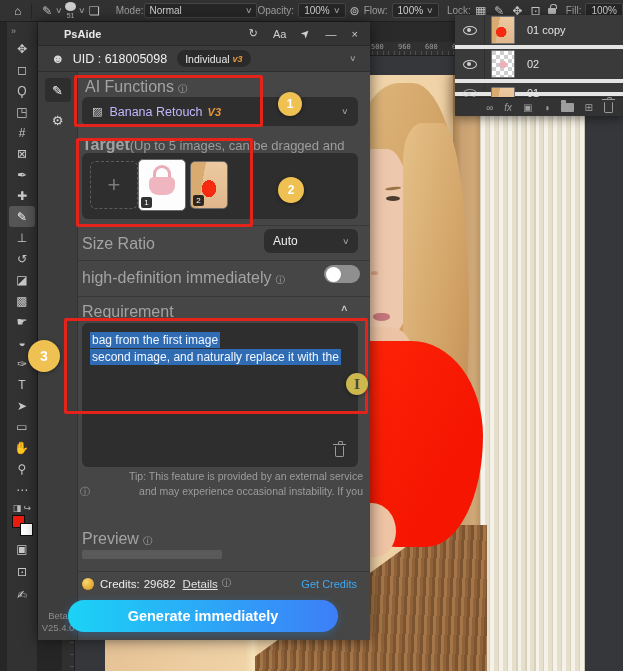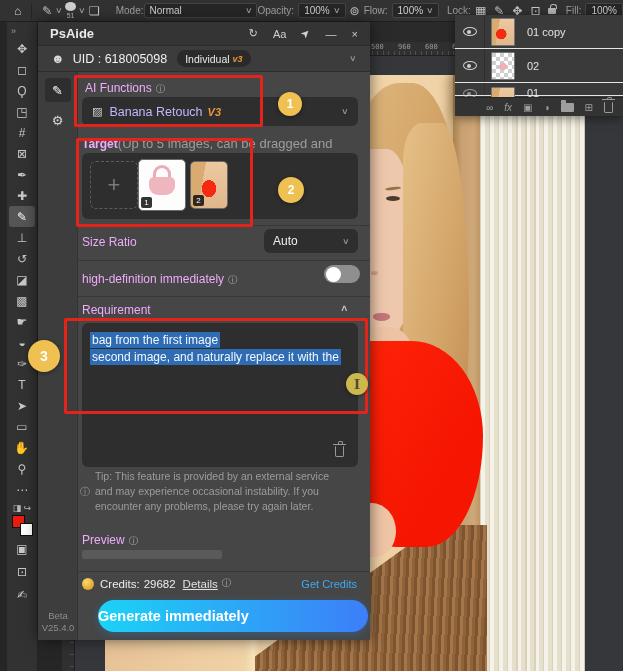--- a/index.html
+++ b/index.html
@@ -82,39 +82,39 @@
     clip-path:polygon(78% 0,100% 0,100% 100%,0 100%,0 90%);}
   .wall-corner{position:absolute;left:140px;top:440px;width:14px;height:156px;
     background:linear-gradient(90deg,rgba(255,240,210,0),#f8e3ba 60%,rgba(240,210,160,.2));}
   #below-panel-block{position:absolute;left:38px;top:640px;width:24px;height:31px;background:#262626;z-index:11;}
 
   
   #psaide{position:absolute;left:38px;top:22px;width:332px;height:618px;background:#464646;z-index:20;
     box-shadow:0 0 14px rgba(0,0,0,.55);color:#e8e8e8;}
   #ps-header{position:absolute;left:0;top:0;width:332px;height:24px;background:#343434;border-bottom:1px solid #292929;
     display:flex;align-items:center;}
-  #ps-title{font-size:13px;font-weight:bold;color:#e9e9e9;margin-left:12px;flex:0 0 auto;}
+  #ps-title{font-size:11px;font-weight:bold;color:#e9e9e9;margin-left:26px;flex:0 0 auto;}
   #ps-header .hicons{margin-left:auto;display:flex;align-items:center;gap:15px;padding-right:12px;color:#cfcfcf;}
   #ps-header .hicon{font-size:11px;}
   .rot45{display:inline-block;transform:rotate(-45deg);font-size:10px;}
   #uid-row{position:absolute;left:0;top:24px;width:332px;height:26px;background:#3c3c3c;border-bottom:1px solid #2d2d2d;
     display:flex;align-items:center;font-size:12.5px;color:#f0f0f0;}
   #uid-row .person{font-size:13px;color:#d8d8d8;margin:0 8px 0 13px;}
   .plan-badge{display:inline-flex;align-items:center;gap:3px;background:#2a2a2a;border-radius:9px;height:17px;
     padding:0 8px;margin-left:10px;}
   .plan-badge .plan{font-size:10.5px;color:#e8e8e8;}
   .plan-badge .ver{font-size:9px;color:var(--v3_orange);font-style:italic;font-weight:bold;}
   #uid-chevron{margin-left:auto;margin-right:14px;}
   #ps-sidebar{position:absolute;left:0;top:50px;width:40px;height:568px;background:#3d3d3d;border-right:1px solid #333;}
   .sb-icon{width:26px;height:24px;margin:6px auto 2px;display:flex;align-items:center;justify-content:center;
     color:#d8d8d8;font-size:13px;border-radius:4px;}
   .sb-icon.active{background:#2e2e2e;color:#fff;}
   #beta{position:absolute;left:0;bottom:6px;width:40px;text-align:center;color:#8d8d8d;font-size:9.5px;line-height:12px;}
 
-  .sec-label{font-size:12px;color:#f0abfc;}
+  .sec-label{font-size:16px;color:#a3a3a3;}
   .hint{font-size:13px;color:#9d9d9d;}
   .info{font-size:9.5px;color:#a8a8a8;margin-left:4px;}
   .dark-box{background:#2e2e2e;border-radius:6px;}
 
   #ai-label{position:absolute;left:47px;top:56px;}
   #fn-box{position:absolute;left:44px;top:75px;width:276px;height:29px;display:flex;align-items:center;padding:0 10px;}
   #fn-box .fnico{color:#cfcfcf;font-size:11px;margin-right:7px;}
   #fn-name{font-size:12.5px;color:#c4b5fd;}
   #fn-ver{font-size:11px;color:var(--v3_orange);font-style:italic;font-weight:bold;margin-left:5px;}
   #fn-box .chev{margin-left:auto;}
@@ -153,54 +153,54 @@
   #req-area{position:absolute;left:44px;top:301px;width:276px;height:144px;padding:9px 8px;}
   .req-line{font-size:12px;line-height:17px;color:#f2f7ff;}
   .req-line .hl{background:var(--selection_blue);padding:1px 2px;}
   #req-trash{position:absolute;right:14px;bottom:10px;}
   .icon-trash{position:relative;display:inline-block;width:9px;height:11px;border:1.2px solid #9a9a9a;border-top:none;
     border-radius:1px 1px 2px 2px;}
   .icon-trash::before{content:"";position:absolute;left:-3px;right:-3px;top:-2.5px;height:1.4px;background:#9a9a9a;}
   .icon-trash::after{content:"";position:absolute;left:1.6px;top:-5px;width:3.4px;height:2.2px;
     border:1.2px solid #9a9a9a;border-bottom:none;border-radius:2px 2px 0 0;}
 
-  #tip{position:absolute;left:57px;top:447px;width:268px;font-size:10.5px;line-height:15px;color:#9c9c9c;}
+  #tip{position:absolute;left:57px;top:447px;width:268px;font-size:10.5px;line-height:15px;color:#9c9c9c;text-align:right;}
   #tip-icon{position:absolute;left:42px;top:463px;font-size:10px;color:#9c9c9c;}
 
   #preview-label{position:absolute;left:44px;top:508px;}
   #preview-bar{position:absolute;left:44px;top:528px;width:140px;height:9px;background:#5a5a5a;border-radius:2px;}
 
   #credits-row{position:absolute;left:40px;top:549px;width:292px;height:24px;display:flex;align-items:center;
     border-top:1px solid #383838;font-size:11.5px;color:#ededed;}
   .coin{width:12px;height:12px;border-radius:50%;margin:0 6px 0 4px;
     background:radial-gradient(circle at 35% 32%,#f8d96e,#e2a62e 70%,#c4831d);}
   #details-link{text-decoration:underline;margin-left:7px;color:#e2e2e2;}
   #get-credits{margin-left:auto;margin-right:13px;color:var(--link_blue);font-size:11px;}
-  #generate-btn{position:absolute;left:60px;top:578px;width:270px;height:32px;border-radius:16px;
+  #generate-btn{position:absolute;left:30px;top:578px;width:270px;height:32px;border-radius:16px;
     background:linear-gradient(90deg,var(--btn_grad_start),var(--btn_grad_end));
-    display:flex;align-items:center;justify-content:flex-start;color:#fff;font-size:14.5px;font-weight:bold;
+    display:flex;align-items:center;justify-content:center;color:#fff;font-size:14.5px;font-weight:bold;
     box-shadow:0 2px 8px rgba(30,140,240,.35);}
 
   
   .red-rect{position:absolute;border:3px solid var(--annotation_red);border-radius:2px;z-index:40;pointer-events:none;}
   #red1{left:74px;top:75px;width:189px;height:52px;}
   #red2{left:76px;top:138px;width:177px;height:89px;}
   #red3{left:64px;top:318px;width:304px;height:96px;}
   .num-badge{position:absolute;border-radius:50%;background:var(--badge_orange);color:#fff;font-weight:bold;
     display:flex;align-items:center;justify-content:center;z-index:45;box-shadow:0 1px 4px rgba(0,0,0,.4);}
   #badge1{left:278px;top:92px;width:24px;height:24px;font-size:12px;}
   #badge2{left:278px;top:177px;width:26px;height:26px;font-size:12px;}
   #badge3{left:28px;top:340px;width:32px;height:32px;font-size:14px;}
   #cursor-badge{left:346px;top:373px;width:22px;height:22px;background:#cdb84e;color:#4a4a3a;
     font-family:"DejaVu Serif",serif;font-size:13px;}
 
   
   #layers-panel{position:absolute;left:455px;top:15px;width:168px;height:101px;background:#3a3a3a;z-index:30;
     box-shadow:0 2px 10px rgba(0,0,0,.5);overflow:hidden;}
-  .layer-row{position:relative;height:34px;border-bottom:1px solid #e5e5e5;display:flex;align-items:center;}
+  .layer-row{position:relative;height:34px;border-bottom:4px solid #e5e5e5;display:flex;align-items:center;}
   .eye-cell{width:30px;height:100%;border-right:1px solid #2e2e2e;display:flex;align-items:center;justify-content:center;}
   .icon-eye{position:relative;width:14px;height:9px;border:1.2px solid #cfcfcf;border-radius:50%;}
   .icon-eye::after{content:"";position:absolute;left:3.6px;top:1.6px;width:4px;height:4px;border-radius:50%;background:#cfcfcf;}
   .layer-thumb{width:24px;height:28px;margin-left:6px;border:1px solid #747474;border-radius:1px;}
   .t-model{background:
       radial-gradient(circle at 42% 58%, #f52a10 0 5px, transparent 5.5px),
       linear-gradient(100deg,#d9ab70 0 30%,transparent 30%),
       linear-gradient(180deg,#ecc9a0,#e0b78c);}
   .t-checker{background:
       radial-gradient(circle at 50% 52%, #efb0ba 0 3.5px, transparent 4px),
@@ -404,21 +404,20 @@
   <div id="req-area" class="dark-box">
     <div class="req-line"><span class="hl">bag from the first image</span></div>
     <div class="req-line"><span class="hl">second image, and naturally replace it with the</span></div>
     <span class="icon-trash" id="req-trash"></span>
   </div>
 
   <span id="tip-icon">ⓘ</span>
   <div id="tip">
     <div>Tip: This feature is provided by an external service</div>
     <div>and may experience occasional instability. If you</div>
-    <div>encounter any problems, please try again later.</div>
   </div>
 
   <div id="preview-label">
     <span class="sec-label">Preview</span><span class="info">ⓘ</span>
   </div>
   <div id="preview-bar"></div>
 
   <div id="credits-row">
     <span class="coin"></span>
     <span>Credits:</span>

